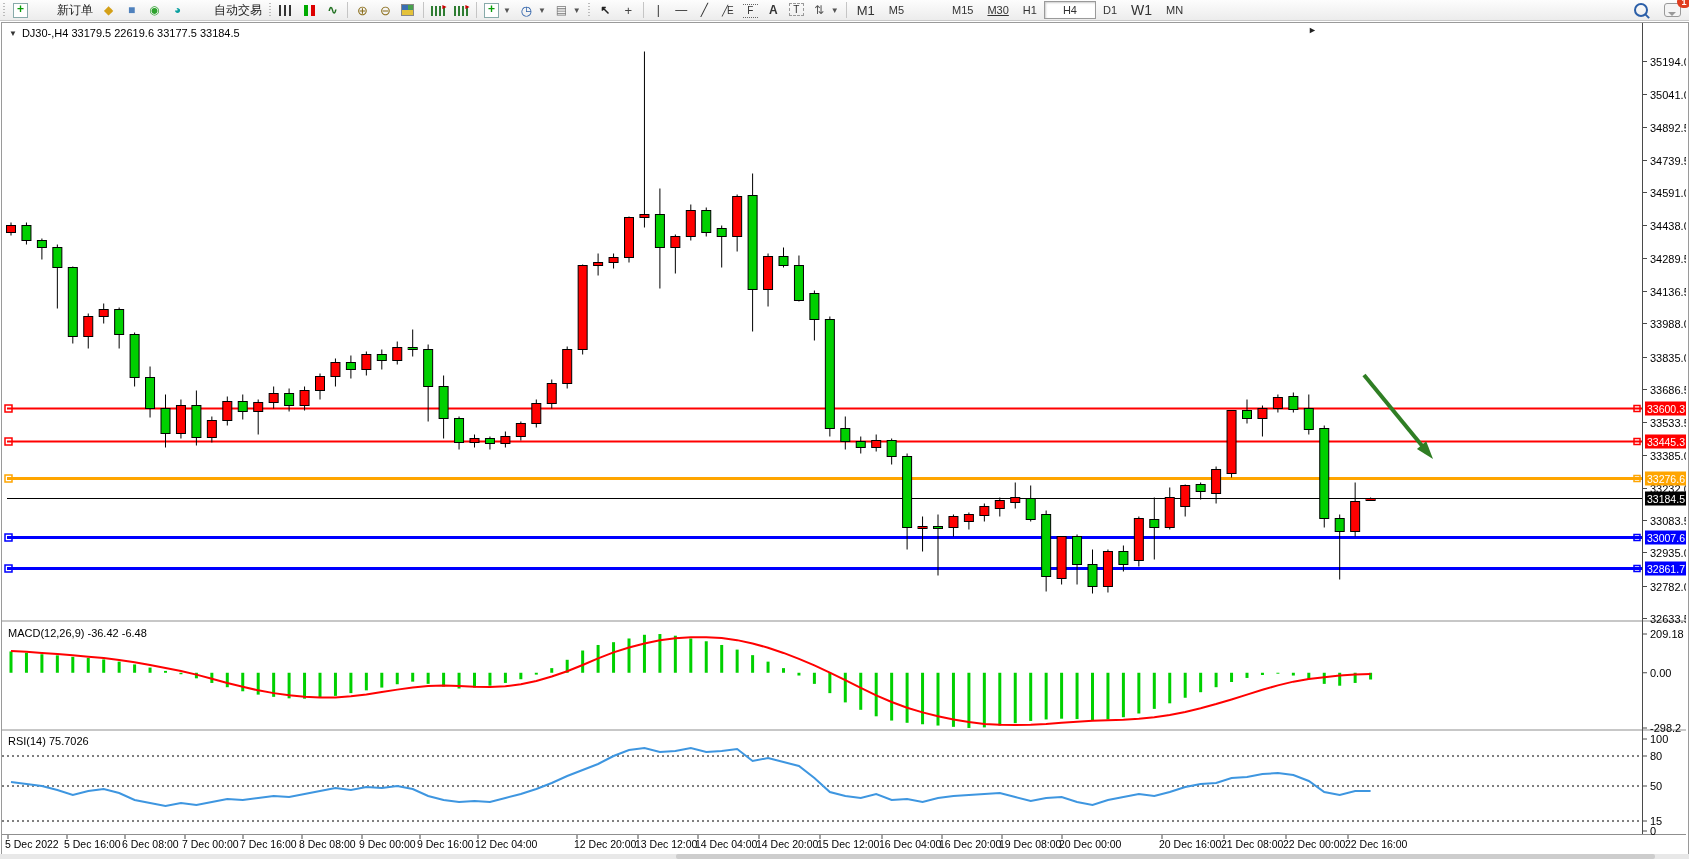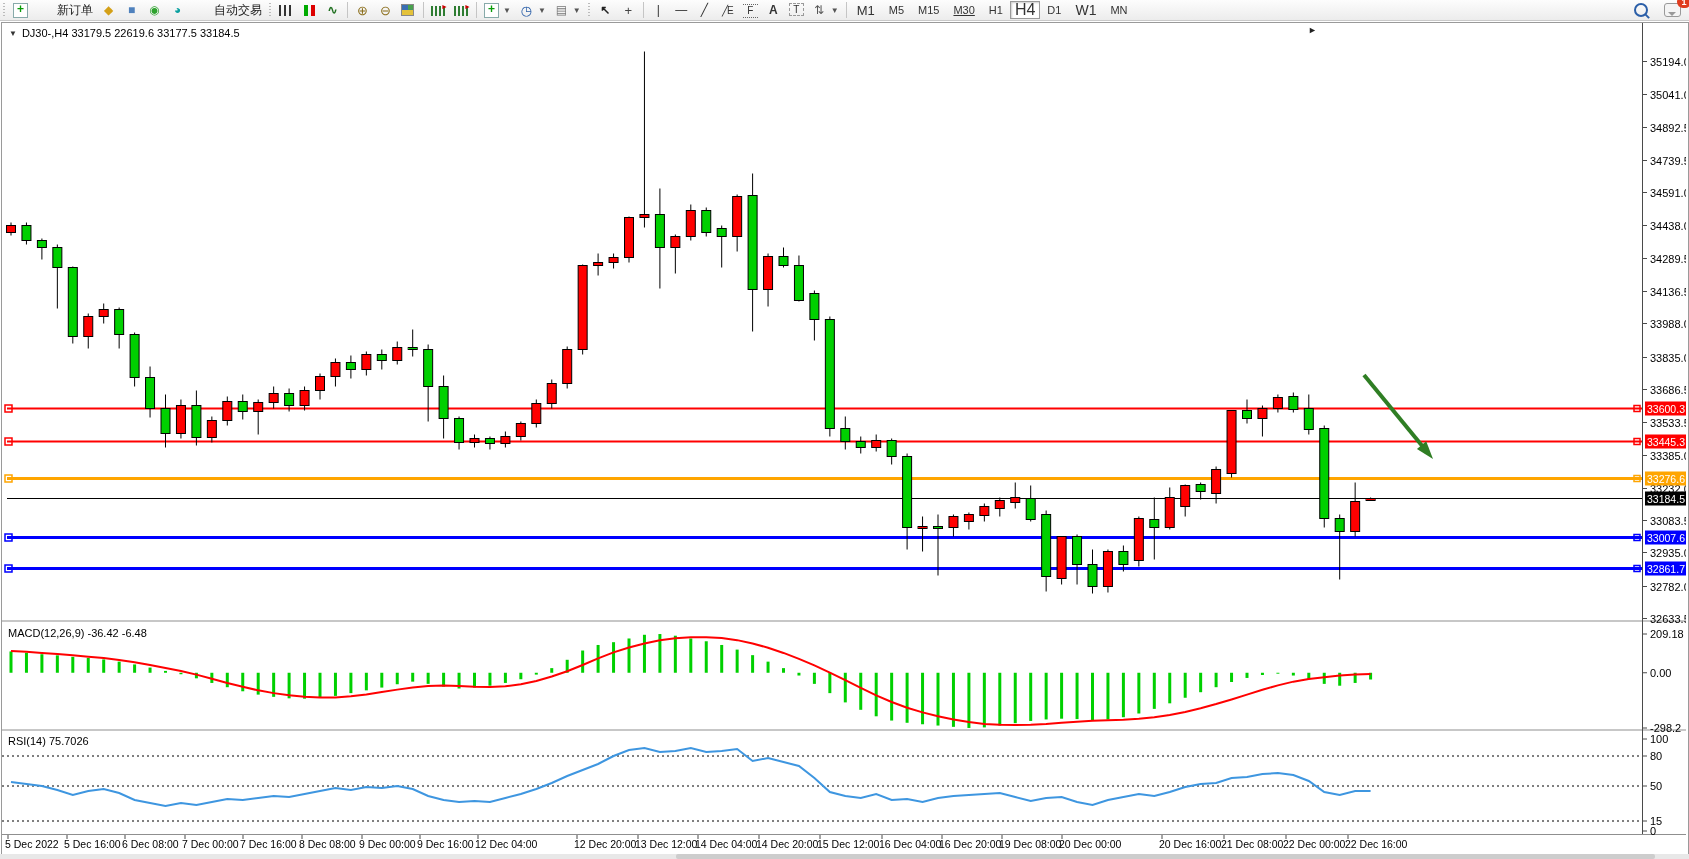--- a/index.html
+++ b/index.html
@@ -160,24 +160,24 @@
         </span>
       </button>
     <button class="tb">
         <span class="ic ic-shapes">⇅</span>
         <span class="dd">▼</span>
       </button>
     <span class="sep"></span>
     <span id="tfbar" style="display:flex;align-items:center;">
         <button class="tb" style="font-size: 13px; padding: 0px 6px; color: rgb(51, 51, 51);">M1</button>
         <button class="tb" style="font-size: 11px; padding: 16px 6px; color: rgb(51, 51, 51);">M5</button>
-        <button class="tb" style="font-size: 11px; padding: 0px 6px; color: rgb(51, 51, 51);">M15</button>
+        <button class="tb" style="font-size: 11px; padding: 0px 6px; color: rgb(51, 51, 51); margin-left: 34px;">M15</button>
         <button class="tb" style="font-size: 11px; padding: 0px 6px; color: rgb(51, 51, 51); text-decoration: underline;">M30</button>
         <button class="tb" style="font-size: 11px; padding: 0px 6px; color: rgb(51, 51, 51);">H1</button>
-        <button class="tb pressed" style="font-size: 16px; padding: 0px 4px; color: rgb(51, 51, 51);">H4</button>
+        <button class="tb pressed" style="font-size: 11px; padding: 0px 18px; color: rgb(51, 51, 51);">H4</button>
         <button class="tb" style="font-size: 11px; padding: 0px 6px; color: rgb(51, 51, 51);">D1</button>
         <button class="tb" style="font-size: 14px; padding: 0px 6px; color: rgb(51, 51, 51);">W1</button>
         <button class="tb" style="font-size: 11px; padding: 8px 6px; color: rgb(51, 51, 51);">MN</button>
       </span>
     <span id="tb-right">
       <button class="tb">
           <span class="mag"></span>
         </button>
       <button class="tb" style="position:relative;">
         <span class="chat"></span>

